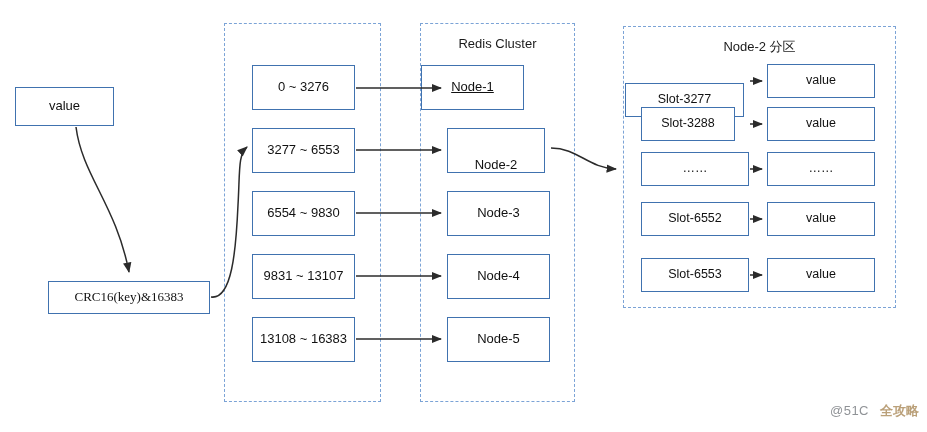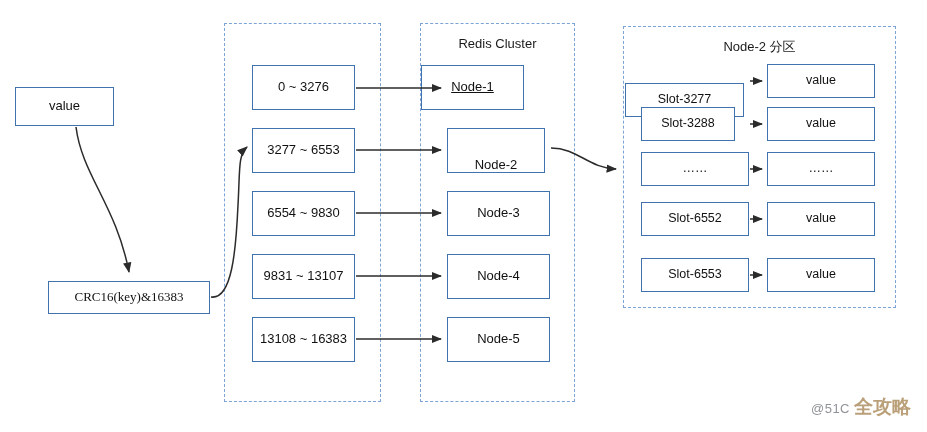--- a/index.html
+++ b/index.html
@@ -46,30 +46,30 @@
 
   
   #wires{
     position:absolute;left:0;top:0;width:927px;height:432px;
     pointer-events:none;
   }
 
   
   .watermark{
     position:absolute;
-    right:16px;bottom:12px;
-    display:flex;align-items:baseline;gap:4px;
+    right:8px;bottom:12px;
+    display:flex;align-items:baseline;gap:11px;
     opacity:.95;
   }
   .wm-light{
     font-size:13px;color:#8a8d91;letter-spacing:.5px;
     font-family:"Liberation Sans","DejaVu Sans",sans-serif;
   }
   .wm-bold{
-    font-size:19px;font-weight:bold;color:#b79b72;letter-spacing:0px;
+    font-size:13px;font-weight:bold;color:#b79b72;letter-spacing:0px;
     font-family:"DejaVu Sans","Liberation Sans",sans-serif;
   }
 </style>
 </head>
 <body>
 
 <div id="canvas">
 
   <div class="box" style="left:15px;top:87px;width:99px;height:39px;">
     <span>value</span>

